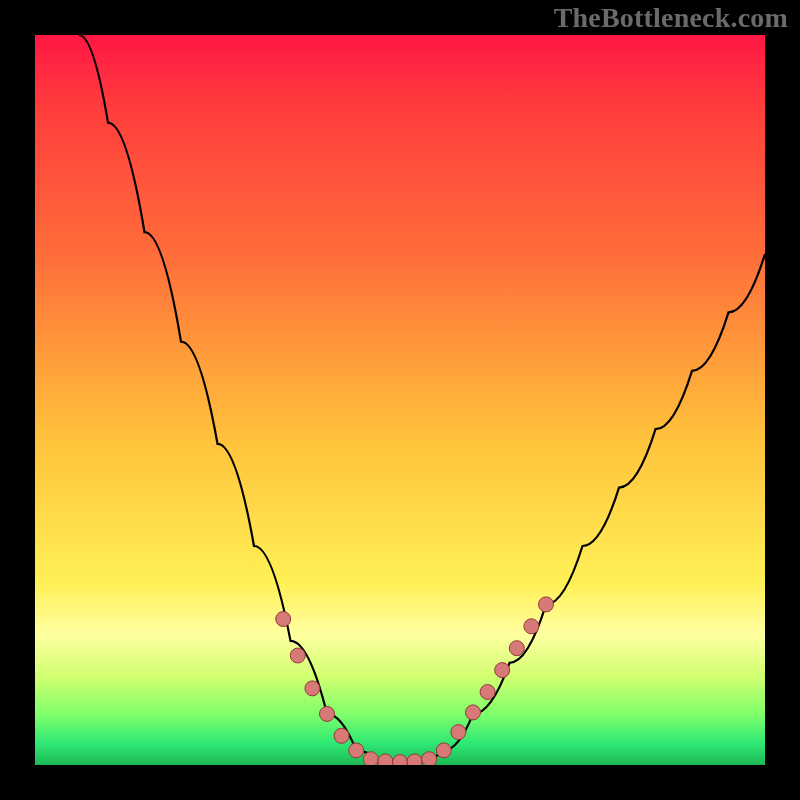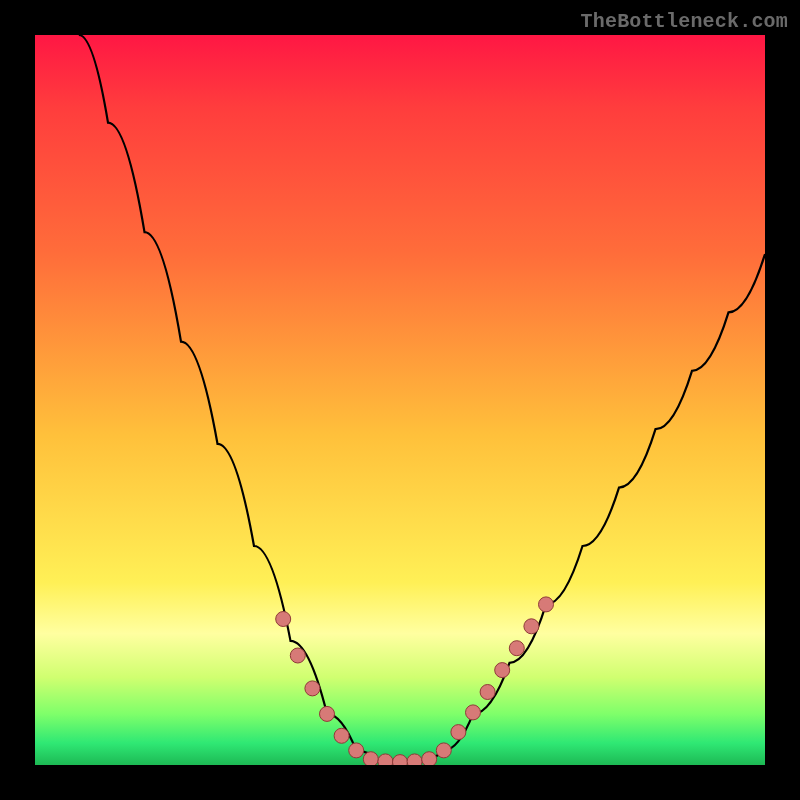--- a/index.html
+++ b/index.html
@@ -40,24 +40,24 @@
   svg.curve-layer {
     position: absolute;
     left: 0;
     top: 0;
     width: 730px;
     height: 730px;
     pointer-events: none;
   }
   .attribution {
     position: absolute;
-    top: 10px;
+    top: 2px;
     right: 12px;
-    font-family: Liberation Mono, monospace;
-    font-size: 20px;
+    font-family: Liberation Serif, serif;
+    font-size: 28px;
     font-weight: 600;
     color: #6a6a6a;
     letter-spacing: 0.2px;
     user-select: none;
   }
   .black-mask-top {
     position: absolute;
     left: 0; top: 0;
     width: 800px; height: 35px;
     background: #000000;

